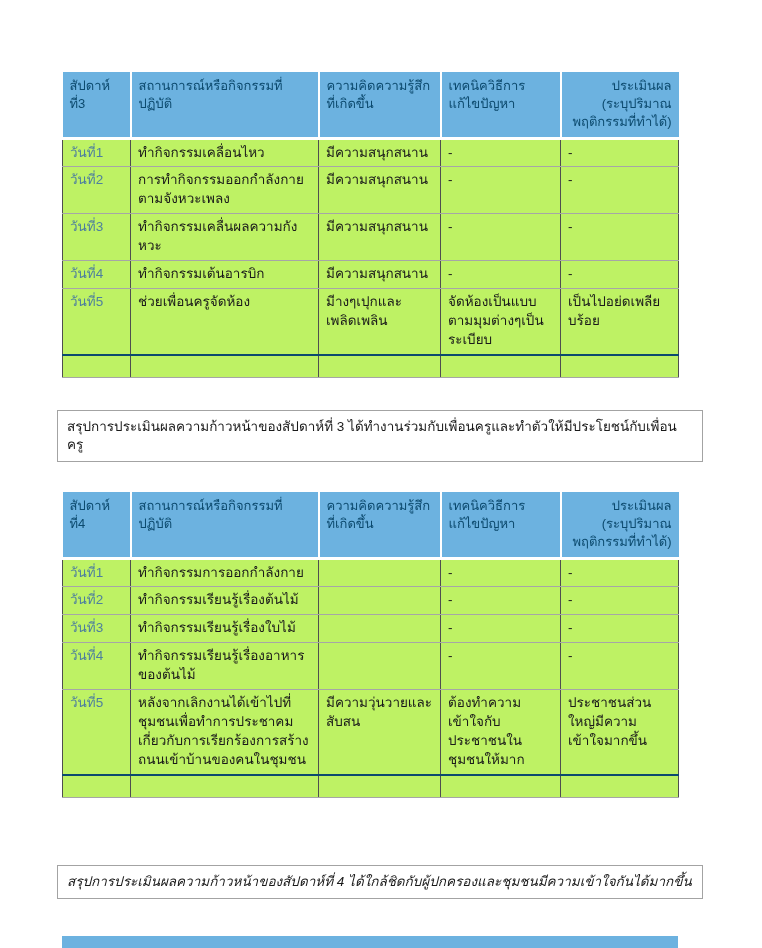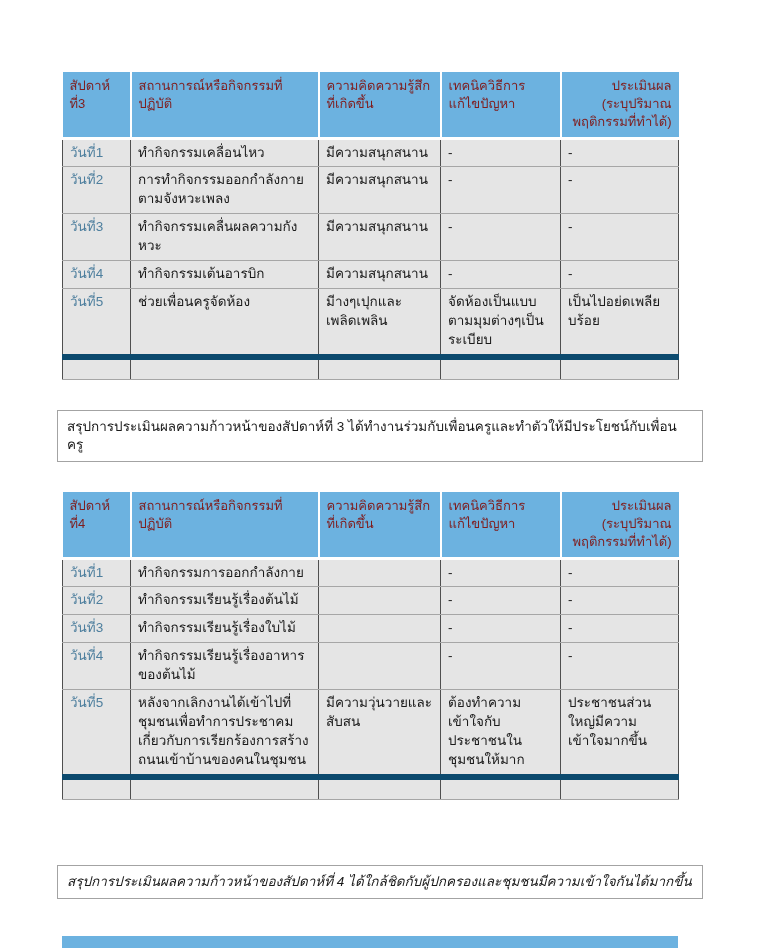--- a/index.html
+++ b/index.html
@@ -12,21 +12,21 @@
     overflow: hidden;
   }
   .tbl {
     position: absolute; left: 62px;
     width: 616px;
     border-collapse: collapse;
     table-layout: fixed;
   }
   .tbl th {
     background: #6CB2E0;
-    color: #7f1d1d;
+    color: #0c4a6e;
     font-weight: normal;
     font-size: 13px;
     line-height: 1.4;
     text-align: left;
     vertical-align: top;
     padding: 5px 7px;
     height: 66px;
     border-right: 2px solid #ffffff;
     border-bottom: 3px solid #ffffff;
     white-space: normal;
@@ -36,23 +36,23 @@
   .tbl th:last-child { border-right: none; text-align: right; }
   .tbl td {
     font-size: 13.5px;
     line-height: 1.4;
     vertical-align: top;
     padding: 4px 7px;
     border-top: 1px solid #a6a6a6;
     border-bottom: 1px solid #a6a6a6;
     border-left: 1px solid #4f4f4f;
     border-right: 1px solid #4f4f4f;
-    background: #e5e5e5;
-  }
-  .tbl tr.row5 td { border-bottom: 6px solid #0c4a6e; margin-left: 36px; }
+    background: #bef264;
+  }
+  .tbl tr.row5 td { border-bottom: 2px solid #0c4a6e; margin-left: 36px; }
   .tbl tr.empty-row td { height: 23px; }
   .tbl td.day { color: #4E7F9E; }
   .summary {
     position: absolute; left: 57px;
     width: 646px;
     border: 1px solid #a3a3a3;
     background: #ffffff;
     font-size: 13.5px;
     line-height: 1.35;
     padding: 7px 9px;

